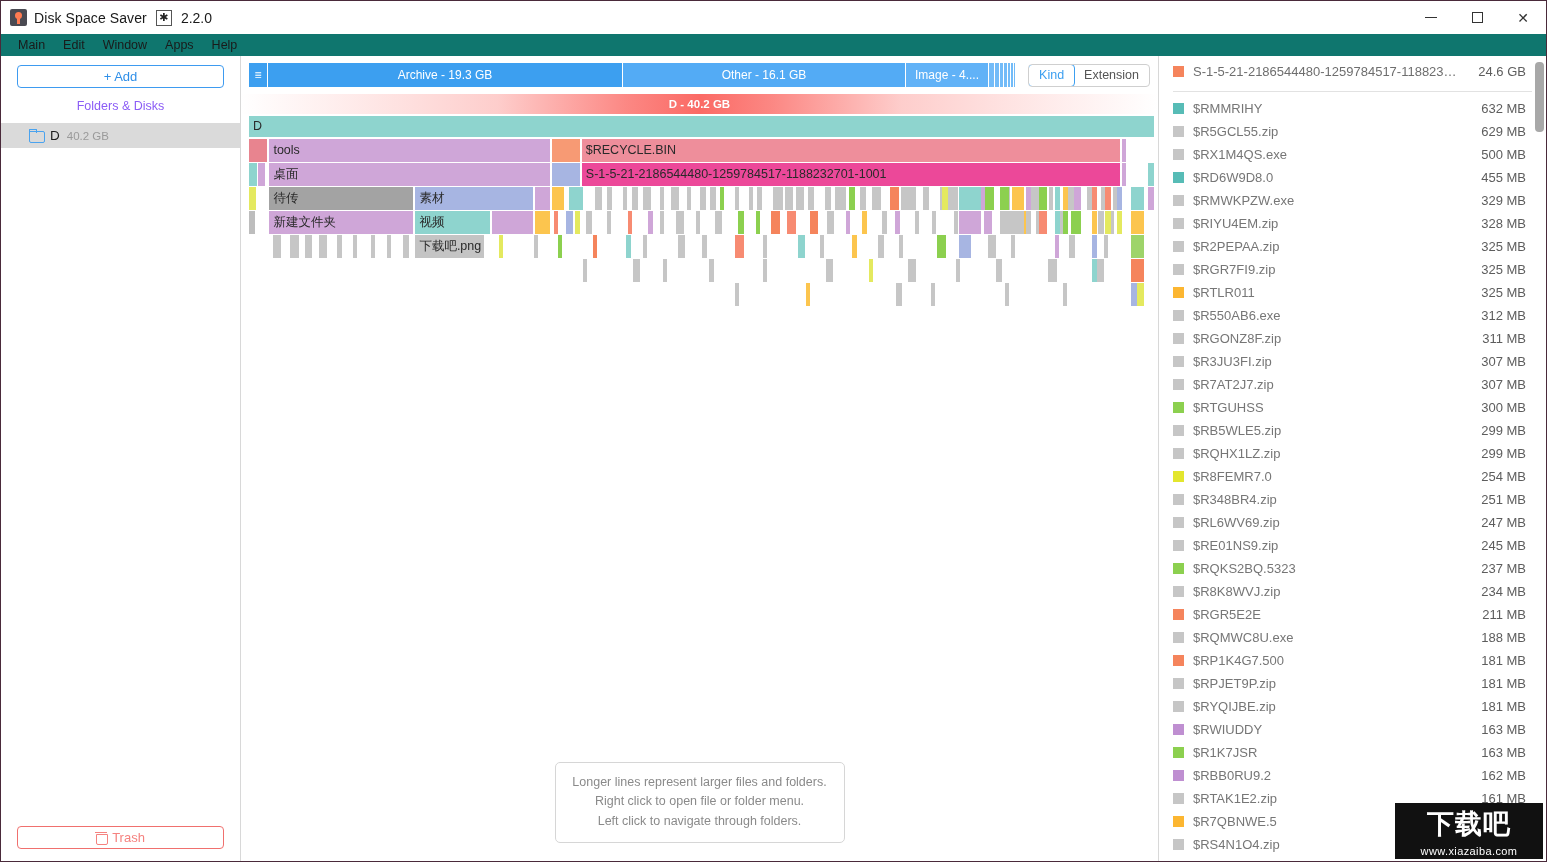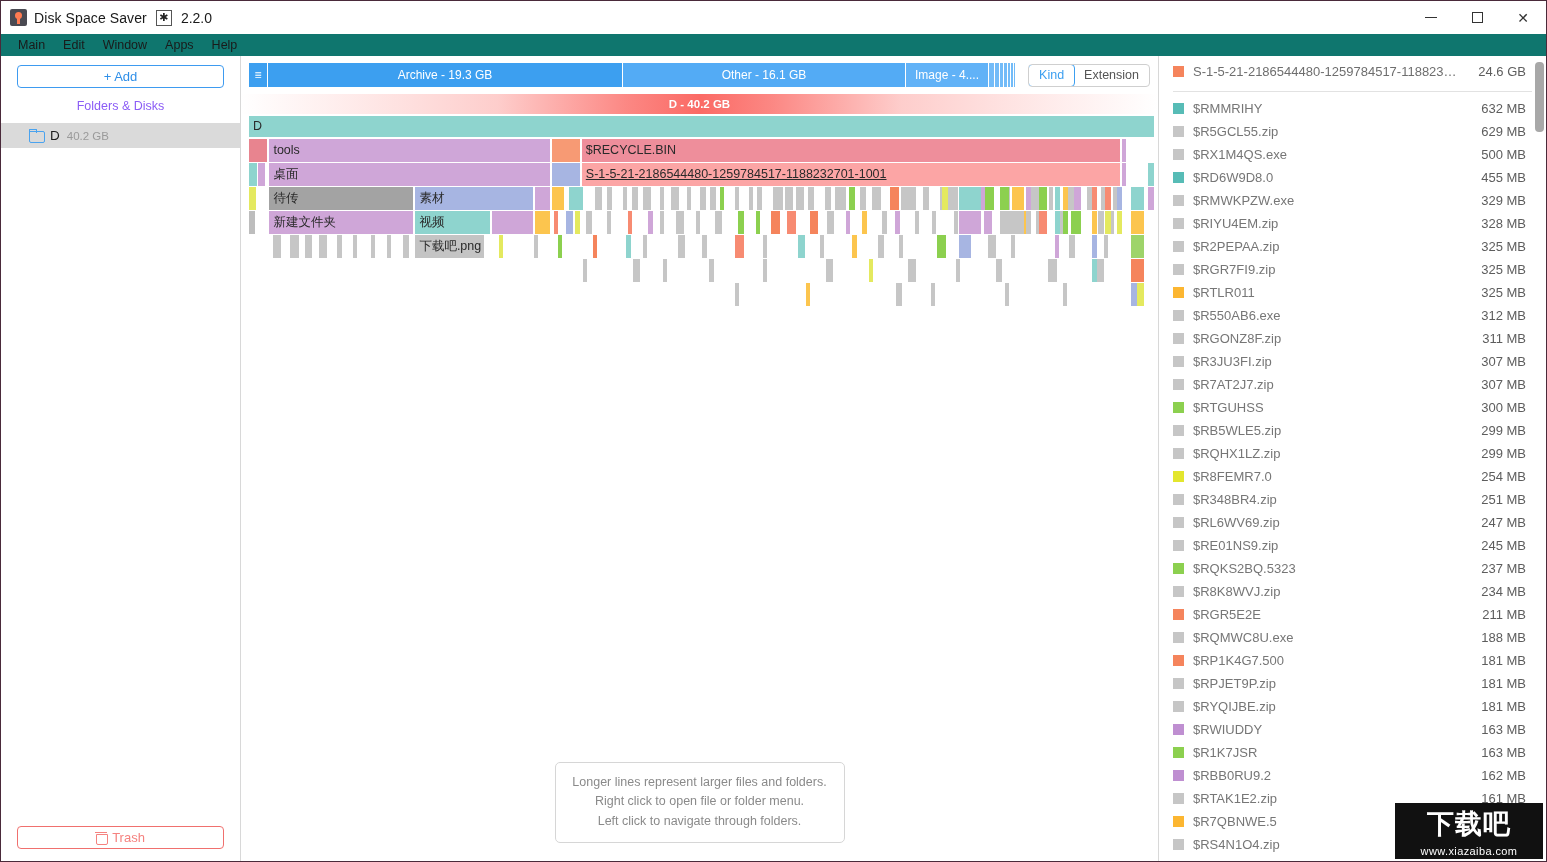--- a/index.html
+++ b/index.html
@@ -234,21 +234,21 @@
             <div class="cell" style="left: 36.7742%; width: 59.4624%; top: 23px; height: 23px; background: rgb(238, 142, 155);">
               <span>$RECYCLE.BIN</span>
             </div>
             <div class="cell" style="left: 96.4516%; width: 0.430108%; top: 23px; height: 23px; background: rgb(207, 166, 216);"></div>
             <div class="cell" style="left: 0%; width: 0.860215%; top: 47px; height: 23px; background: rgb(142, 212, 206);"></div>
             <div class="cell" style="left: 0.967742%; width: 0.752688%; top: 47px; height: 23px; background: rgb(207, 166, 216);"></div>
             <div class="cell" style="left: 2.25806%; width: 30.9677%; top: 47px; height: 23px; background: rgb(207, 166, 216);">
               <span>桌面</span>
             </div>
             <div class="cell" style="left: 33.4409%; width: 3.11828%; top: 47px; height: 23px; background: rgb(167, 181, 226);"></div>
-            <div class="cell" style="left: 36.7742%; width: 59.4624%; top: 47px; height: 23px; background: #fca5a5; text-decoration: underline;">
+            <div class="cell" style="left: 36.7742%; width: 59.4624%; top: 47px; height: 23px; background: #ec4899;">
               <span>S-1-5-21-2186544480-1259784517-1188232701-1001</span>
             </div>
             <div class="cell" style="left: 96.4516%; width: 0.430108%; top: 47px; height: 23px; background: rgb(207, 166, 216);"></div>
             <div class="cell" style="left: 0%; width: 0.752688%; top: 71px; height: 23px; background: rgb(228, 233, 95);"></div>
             <div class="cell" style="left: 2.25806%; width: 15.914%; top: 71px; height: 23px; background: #a3a3a3;">
               <span>待传</span>
             </div>
             <div class="cell" style="left: 18.3871%; width: 13.0108%; top: 71px; height: 23px; background: rgb(167, 181, 226);">
               <span>素材</span>
             </div>

